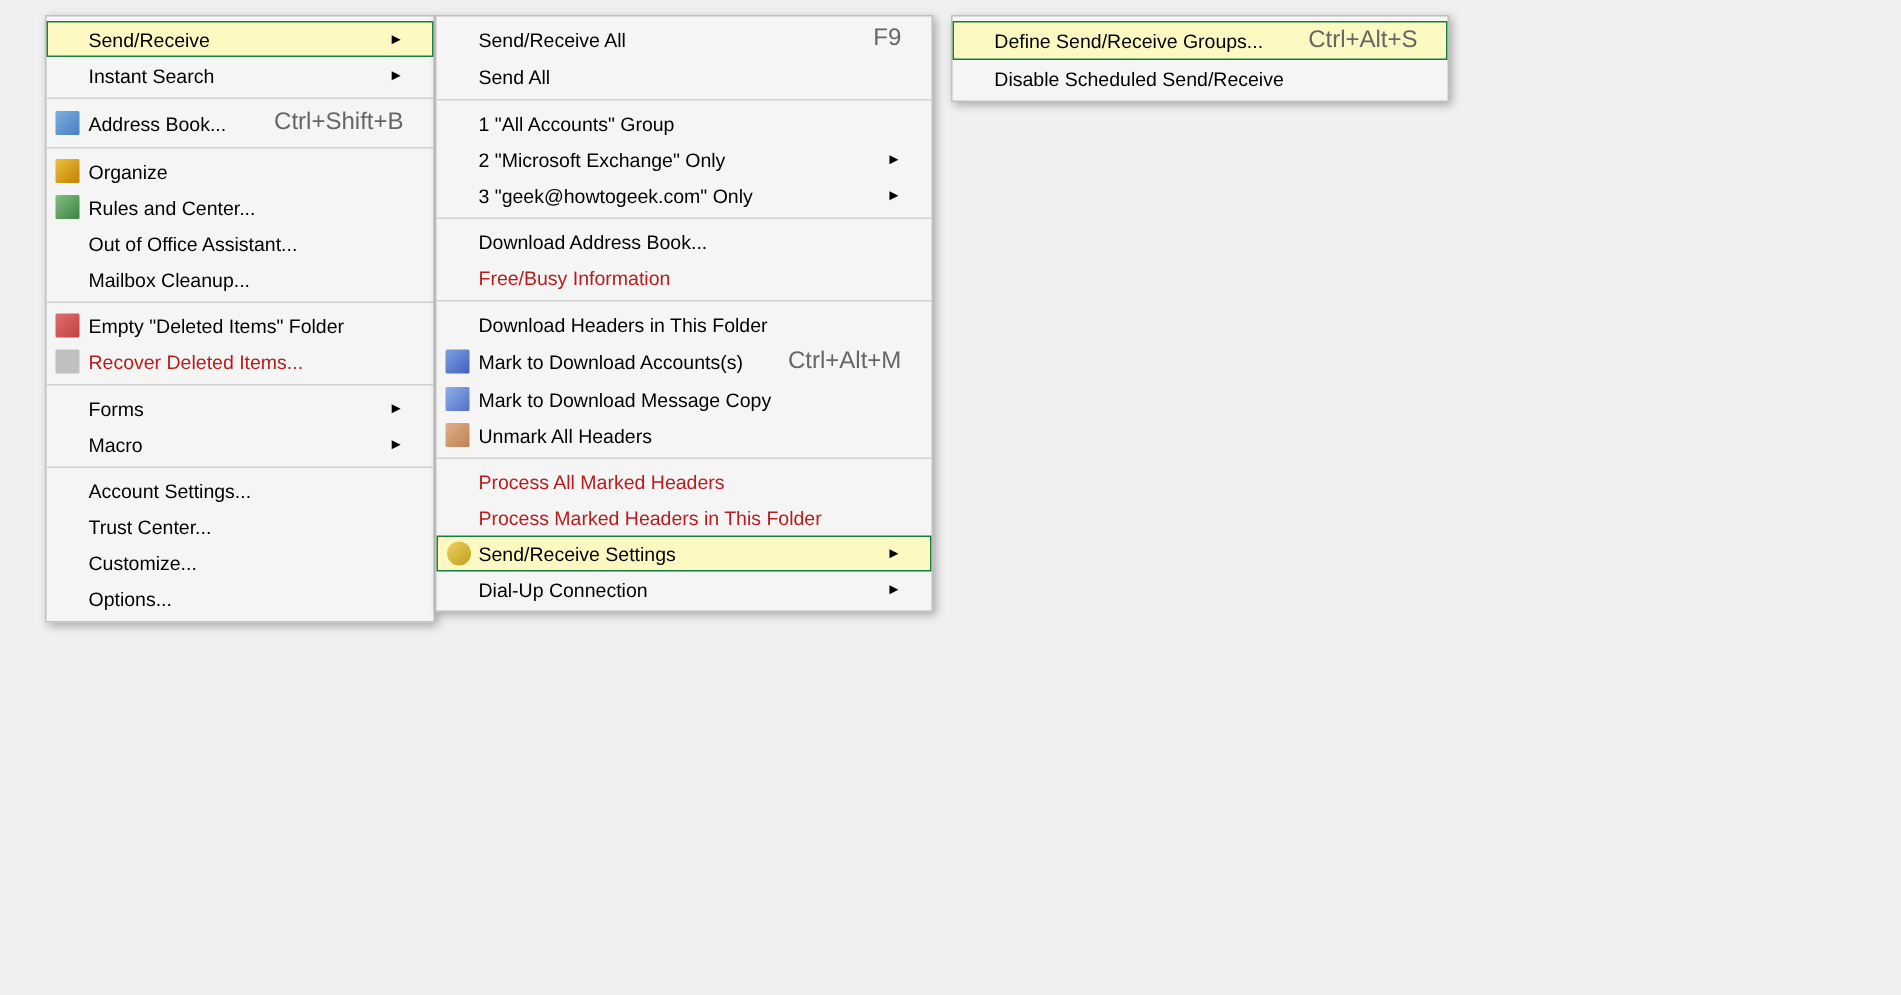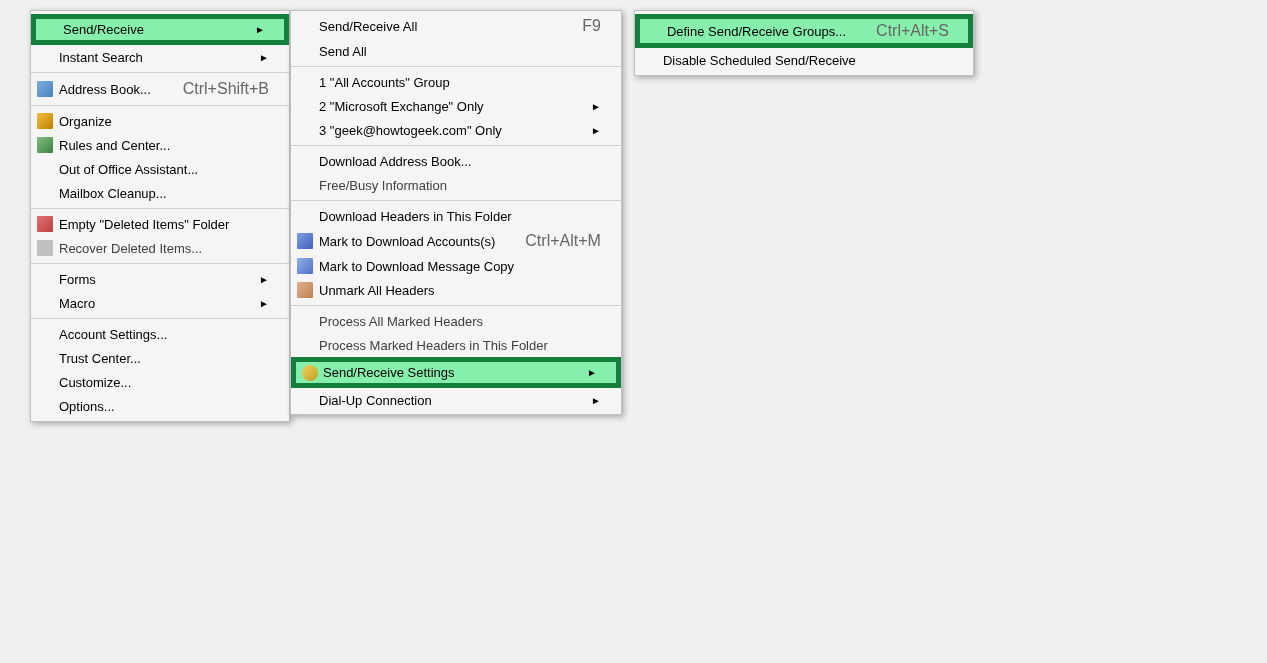--- a/index.html
+++ b/index.html
@@ -34,27 +34,27 @@
       align-items: center;
       padding: 4px 20px 4px 28px;
       cursor: pointer;
       white-space: nowrap;
       position: relative;
       color: #000;
       min-height: 24px;
     }
 
     .menu-item:hover, .menu-item.active {
-      background: #86efac;
-      border: 5px solid #15803d;
+      background: #fef9c3;
+      border: 1px solid #15803d;
       padding: 3px 19px 3px 27px;
     }
 
     .menu-item.disabled {
-      color: #404040;
+      color: #b91c1c;
       cursor: default;
     }
 
     .menu-item .icon-area {
       width: 22px;
       position: absolute;
       left: 3px;
       display: flex;
       align-items: center;
       justify-content: center;

